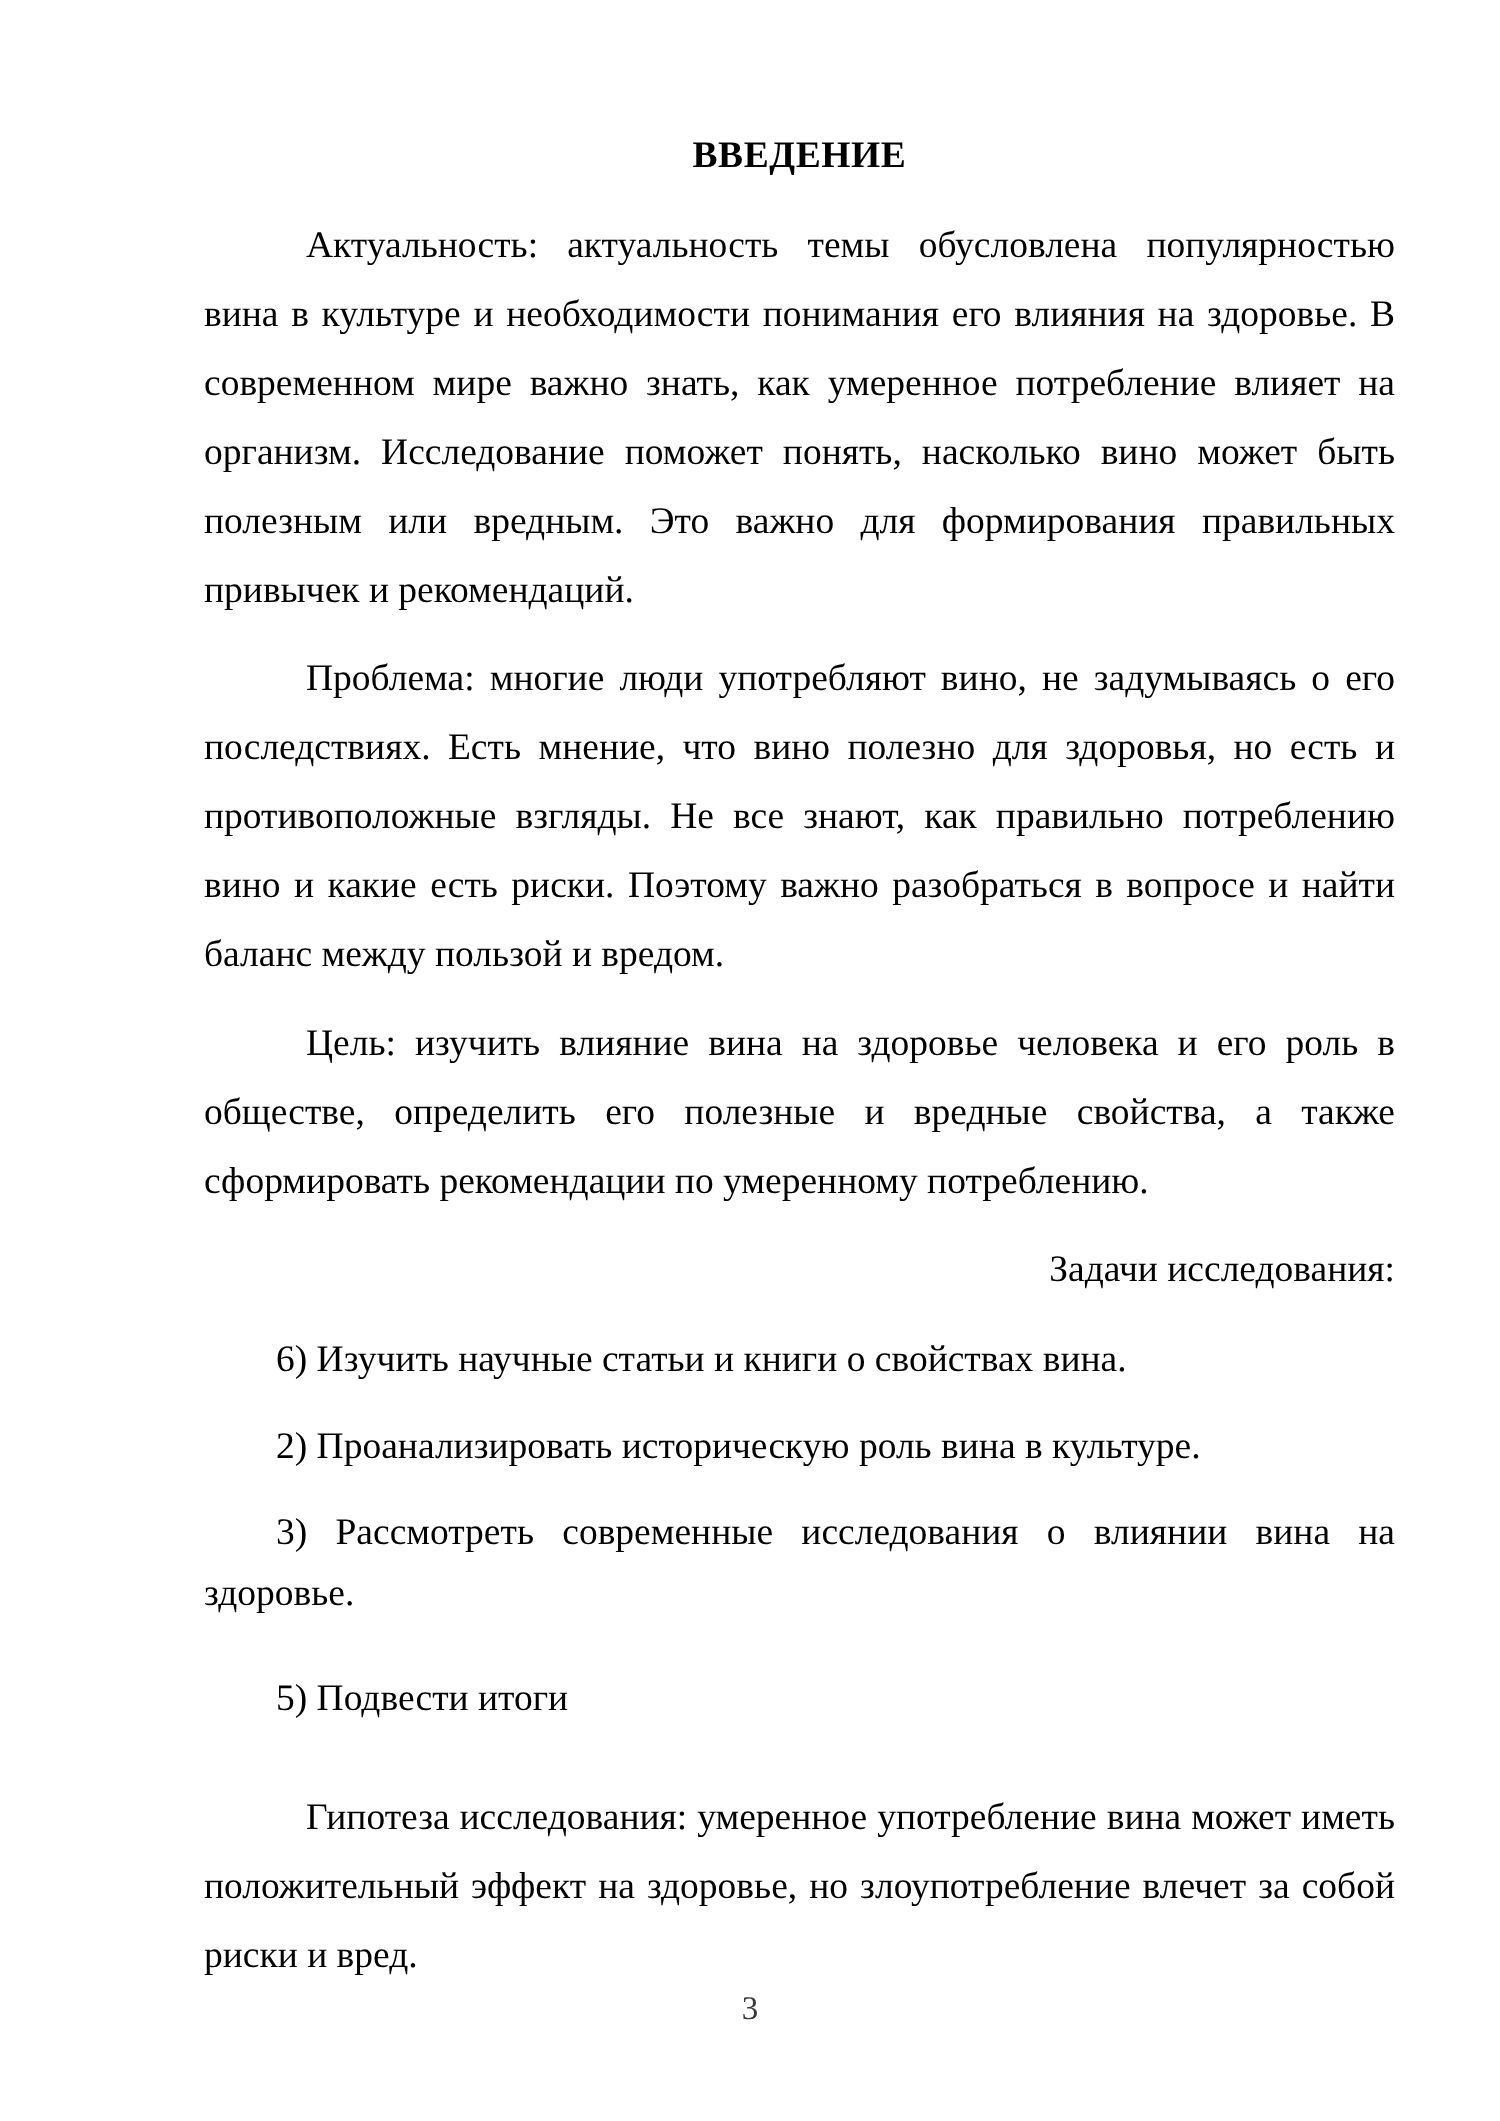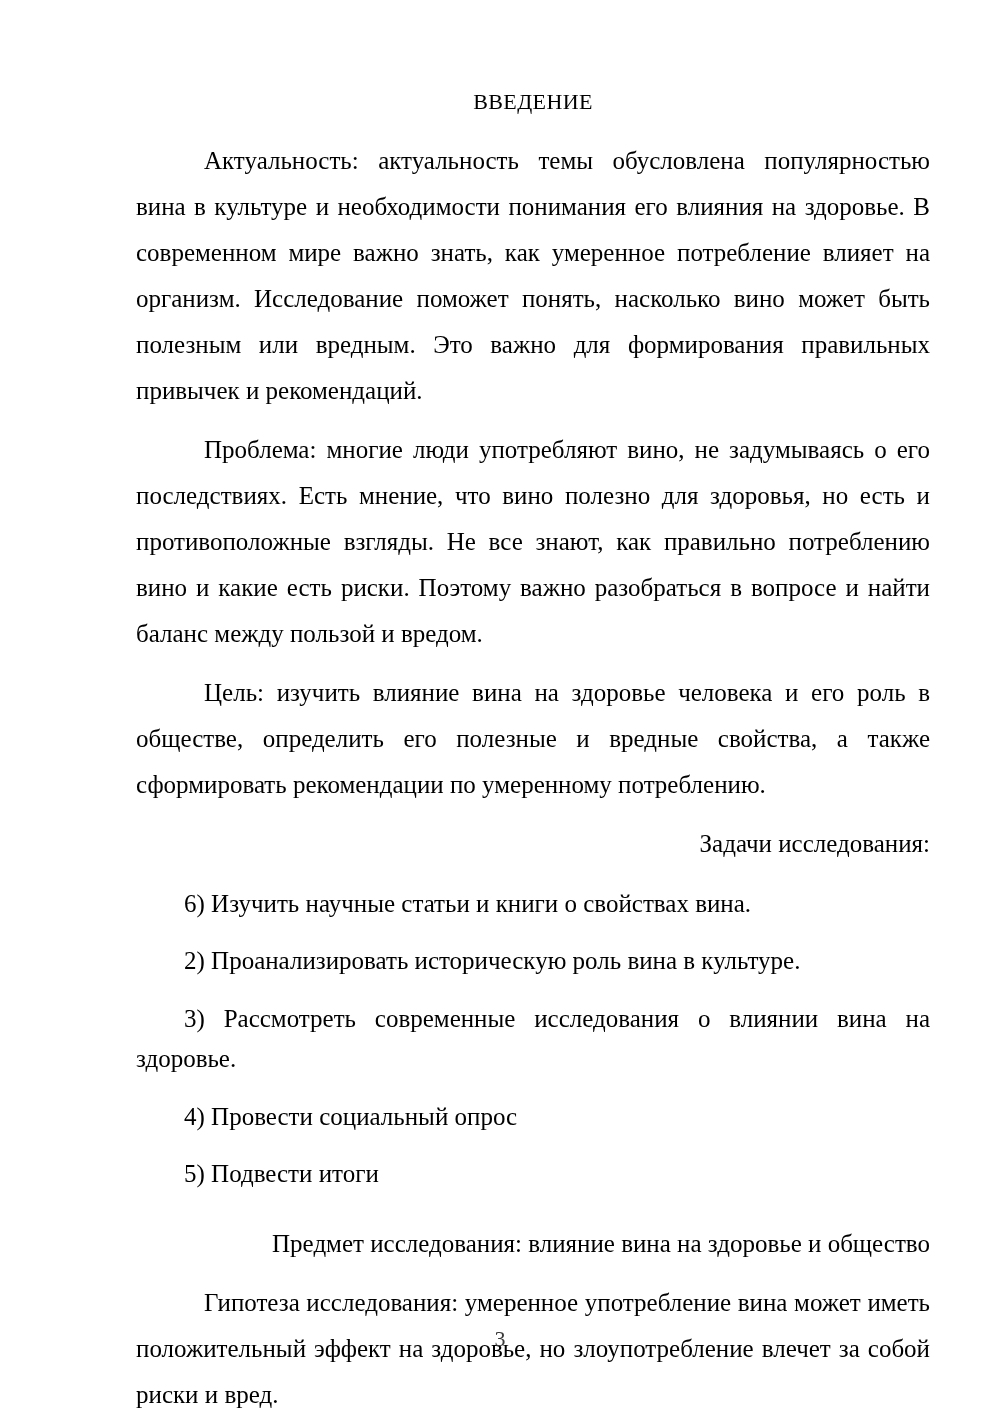--- a/index.html
+++ b/index.html
@@ -22,22 +22,22 @@
   }
 
   .content {
     position: absolute;
     left: 136px;
     top: 88px;
     width: 794px;
   }
 
   .doc-title {
-    font-size: 22px;
-    font-weight: normal;
+    font-size: 25px;
+    font-weight: bold;
     text-align: center;
     letter-spacing: 0.4px;
     line-height: 1.25;
     margin: 0 0 22px 0;
   }
 
   .para {
     font-size: 25px;
     line-height: 46px;
     text-align: justify;
@@ -109,32 +109,30 @@
     <div class="gap-md"></div>
 
     <p class="list-item short">2) Проанализировать историческую роль вина в культуре.</p>
 
     <div class="gap-md"></div>
 
     <p class="list-item">3) Рассмотреть современные исследования о влиянии вина на здоровье.</p>
 
     <div class="gap-md"></div>
 
-    <p class="list-item short">4) Провести социальный опрос</p>
 
     <div class="gap-md"></div>
 
     <p class="list-item short">5) Подвести итоги</p>
 
     <div class="gap-md"></div>
 
 
     <div class="gap-sm"></div>
 
-    <p class="para short">Предмет исследования: влияние вина на здоровье и общество</p>
 
     <div class="gap-sm"></div>
 
     <p class="para">Гипотеза исследования: умеренное употребление вина может иметь положительный эффект на здоровье, но злоупотребление влечет за собой риски и вред.</p>
 
     <div class="gap-sm"></div>
 
   </div>
 
   <div class="page-number">3</div>

